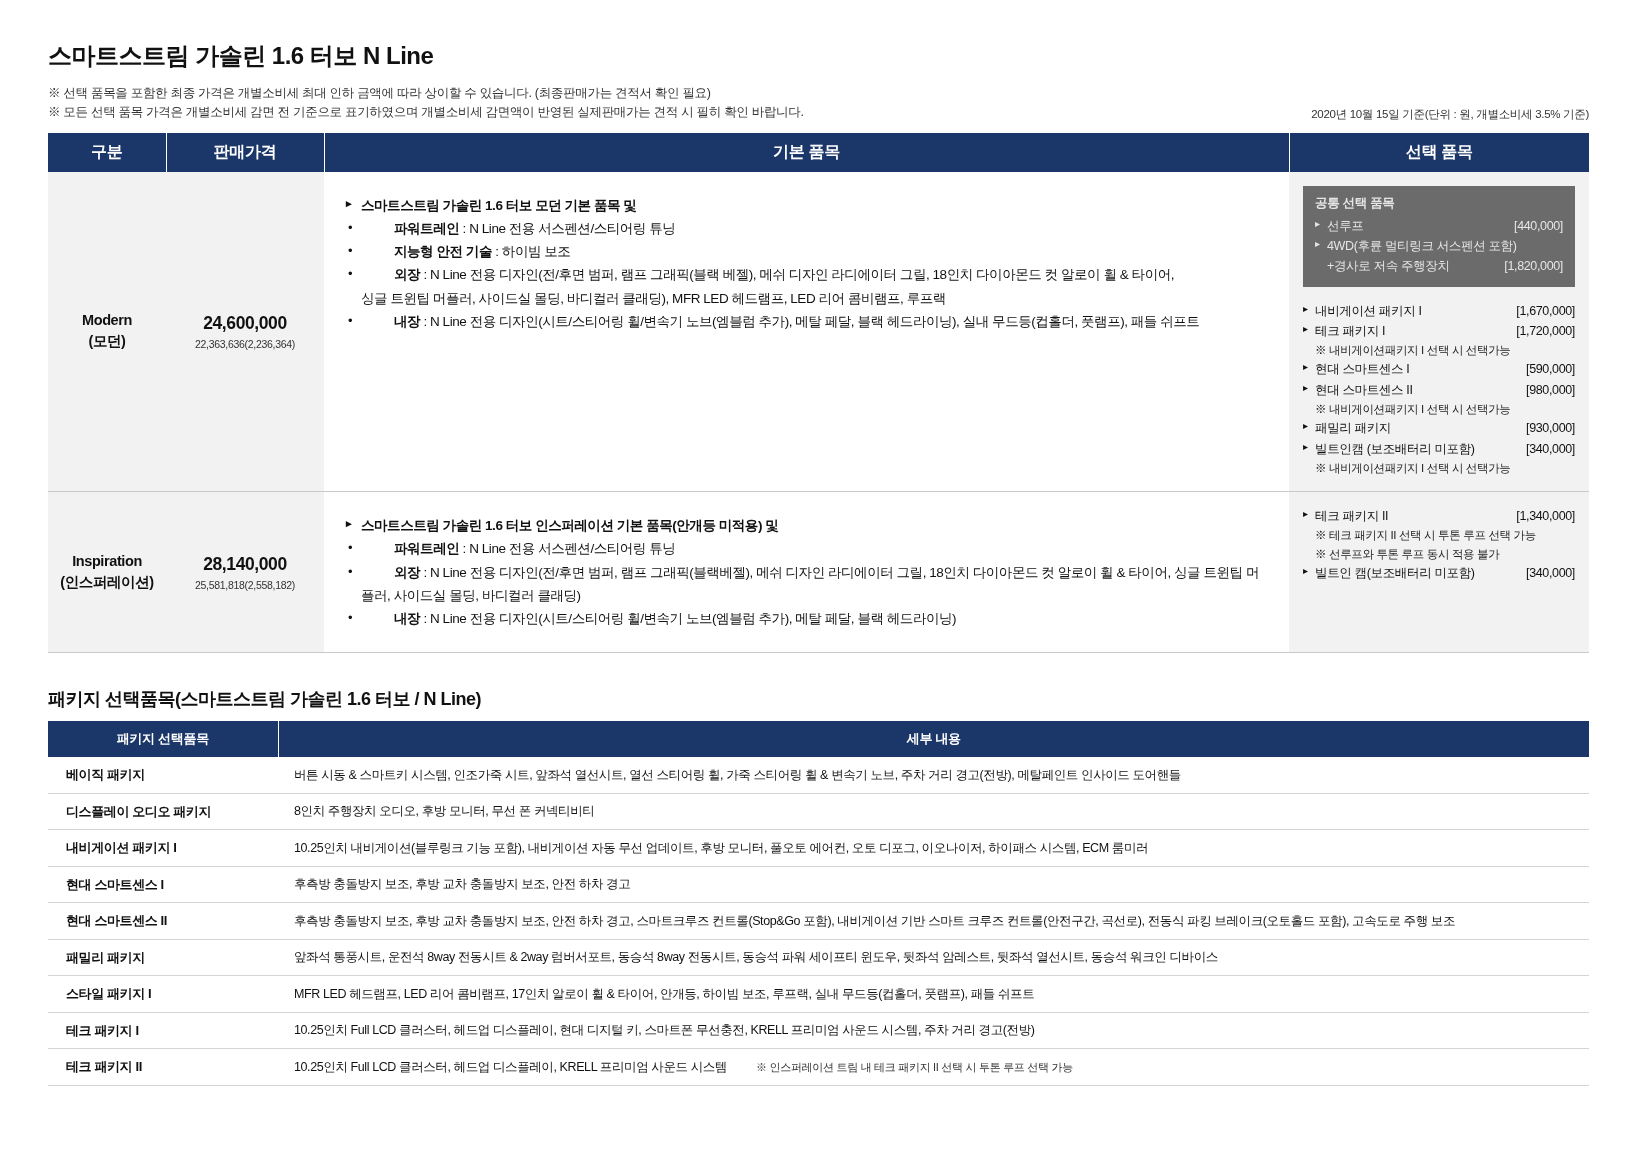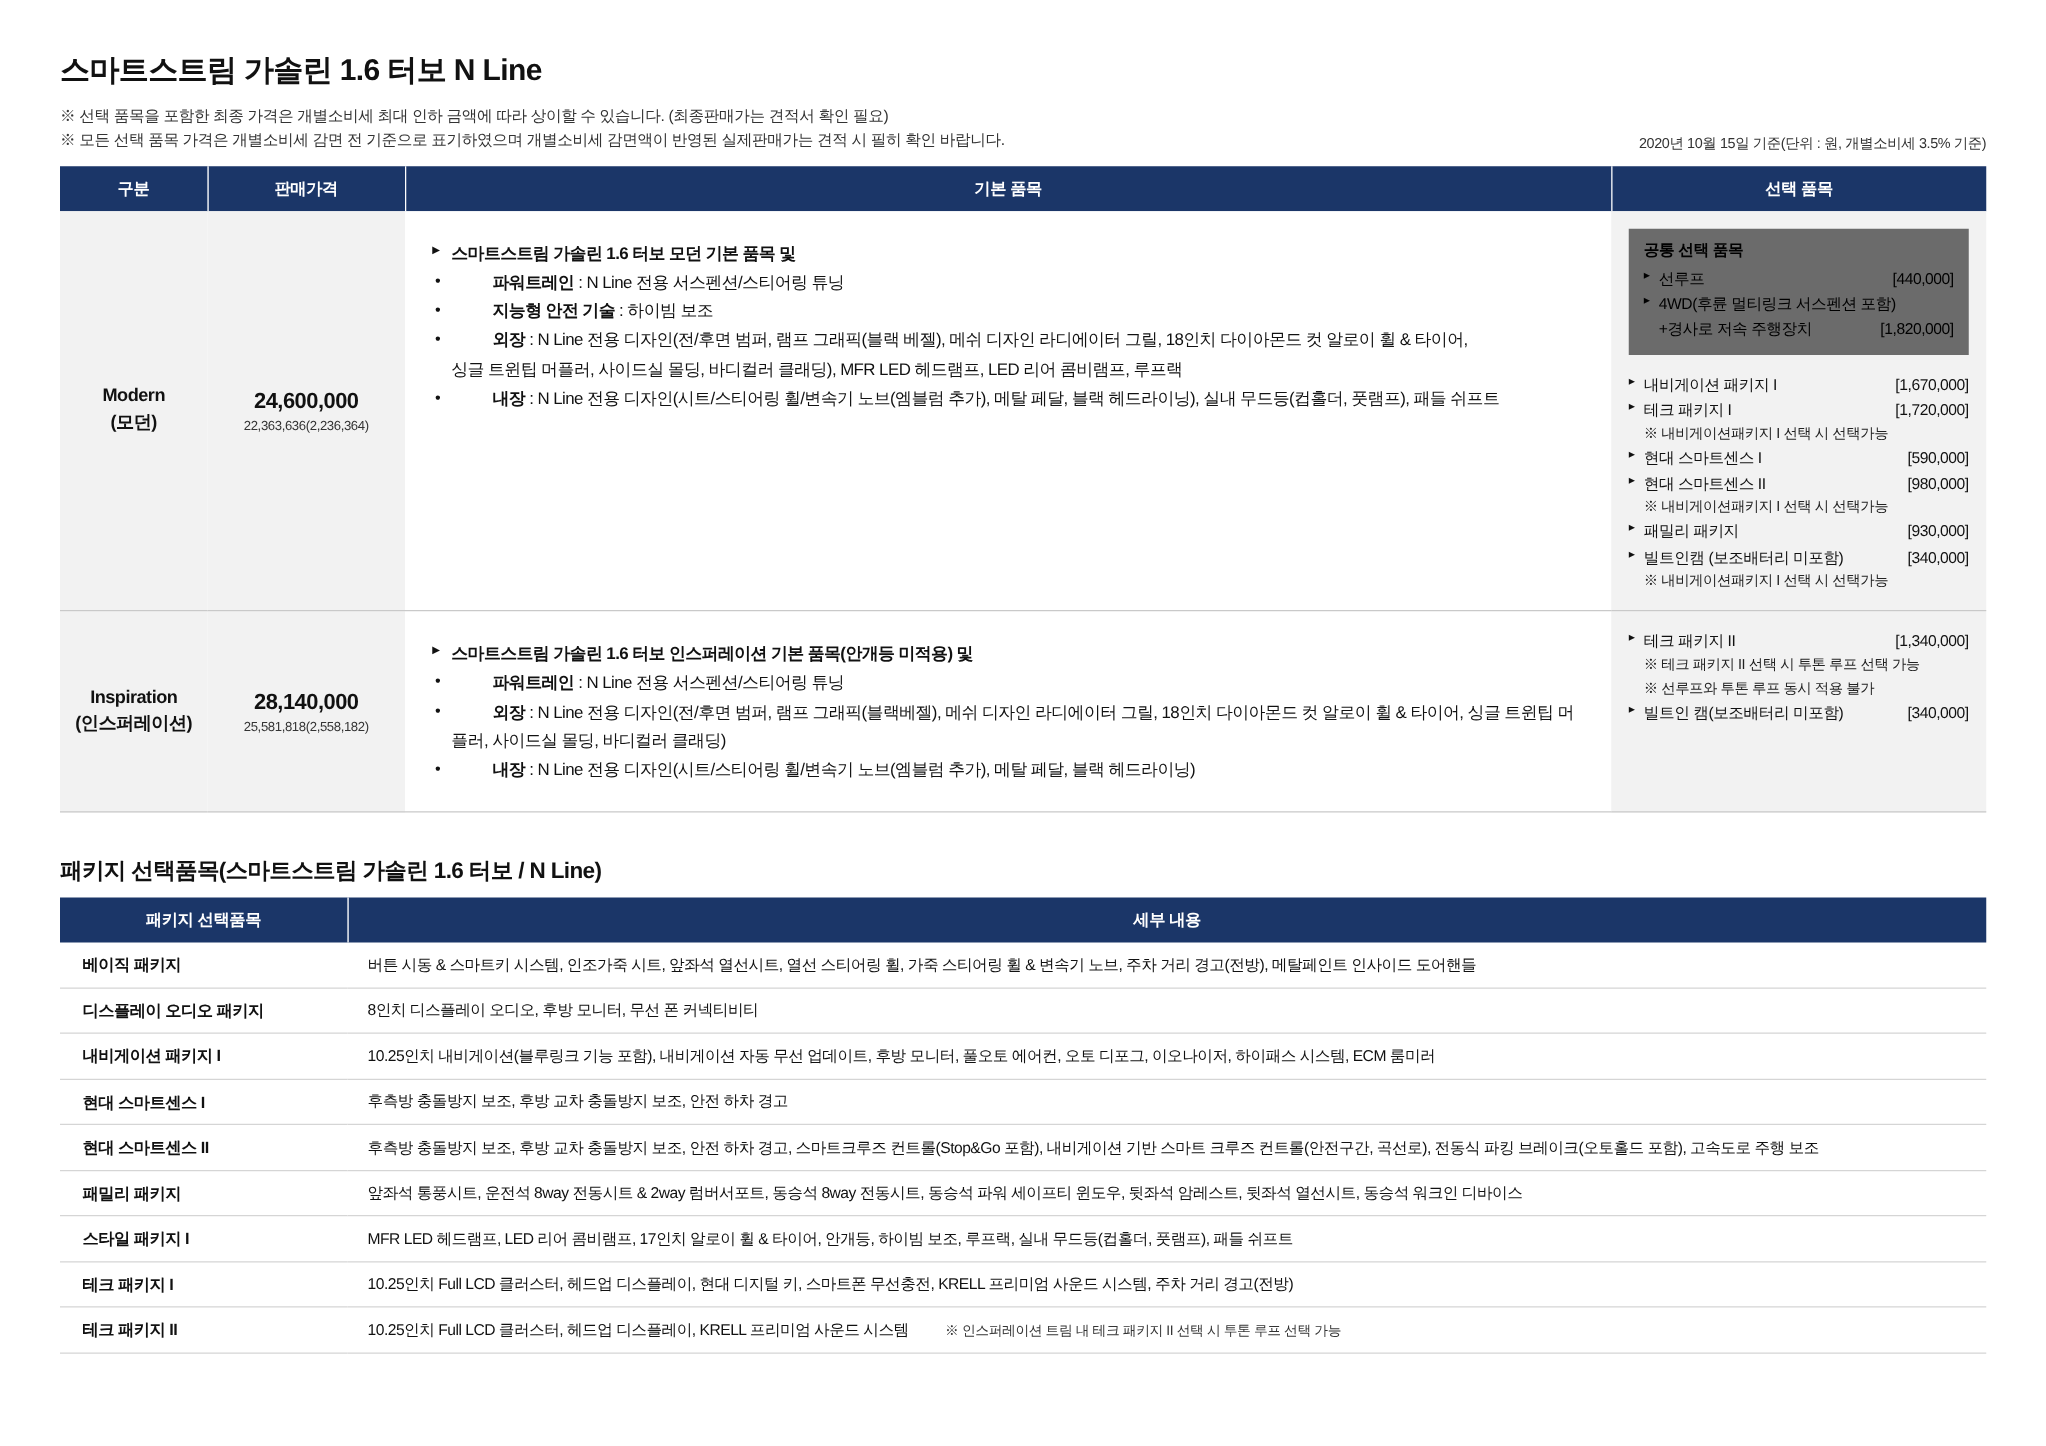--- a/index.html
+++ b/index.html
@@ -56,21 +56,21 @@
   
   table.main {
     width: 100%;
     border-collapse: collapse;
     margin-top: 10px;
     table-layout: fixed;
   }
   table.main th {
     background: #1b3668;
     color: #fff;
-    font-size: 13px;
+    font-size: 16px;
     font-weight: bold;
     padding: 9px 4px;
     letter-spacing: -0.3px;
     border-right: 1px solid #ffffff;
   }
   table.main th:last-child { border-right: none; }
 
   .col-gubun { width: 118px; }
   .col-price { width: 158px; }
   .col-basic { width: auto; }
@@ -144,21 +144,21 @@
     font-size: 13px;
     color: #111;
   }
   .blist li.plain { padding-left: 15px; }
   .blist li .lbl { font-weight: bold; margin-left: 33px; }
   .sub-indent { padding-left: 15px; }
 
   
   .common-box {
     background: #6b6b6b;
-    color: #000000;
+    color: #e5e5e5;
     padding: 9px 12px 10px 12px;
     margin-bottom: 14px;
   }
   .common-box .cb-title {
     font-size: 12.5px;
     font-weight: bold;
     letter-spacing: -0.3px;
     margin-bottom: 4px;
   }
   .opt-line {
@@ -371,21 +371,21 @@
           <th>세부 내용</th>
         </tr>
       </thead>
       <tbody>
         <tr>
           <td class="name">베이직 패키지</td>
           <td class="detail">버튼 시동 &amp; 스마트키 시스템, 인조가죽 시트, 앞좌석 열선시트, 열선 스티어링 휠, 가죽 스티어링 휠 &amp; 변속기 노브, 주차 거리 경고(전방), 메탈페인트 인사이드 도어핸들</td>
         </tr>
         <tr>
           <td class="name">디스플레이 오디오 패키지</td>
-          <td class="detail">8인치 디스플레이 오디오, 후방 모니터, 무선 폰 커넥티비티</td>
+          <td class="detail">8인치 주행장치 오디오, 후방 모니터, 무선 폰 커넥티비티</td>
         </tr>
         <tr>
           <td class="name">내비게이션 패키지 I</td>
           <td class="detail">10.25인치 내비게이션(블루링크 기능 포함), 내비게이션 자동 무선 업데이트, 후방 모니터, 풀오토 에어컨, 오토 디포그, 이오나이저, 하이패스 시스템, ECM 룸미러</td>
         </tr>
         <tr>
           <td class="name">현대 스마트센스 I</td>
           <td class="detail">후측방 충돌방지 보조, 후방 교차 충돌방지 보조, 안전 하차 경고</td>
         </tr>
         <tr>

